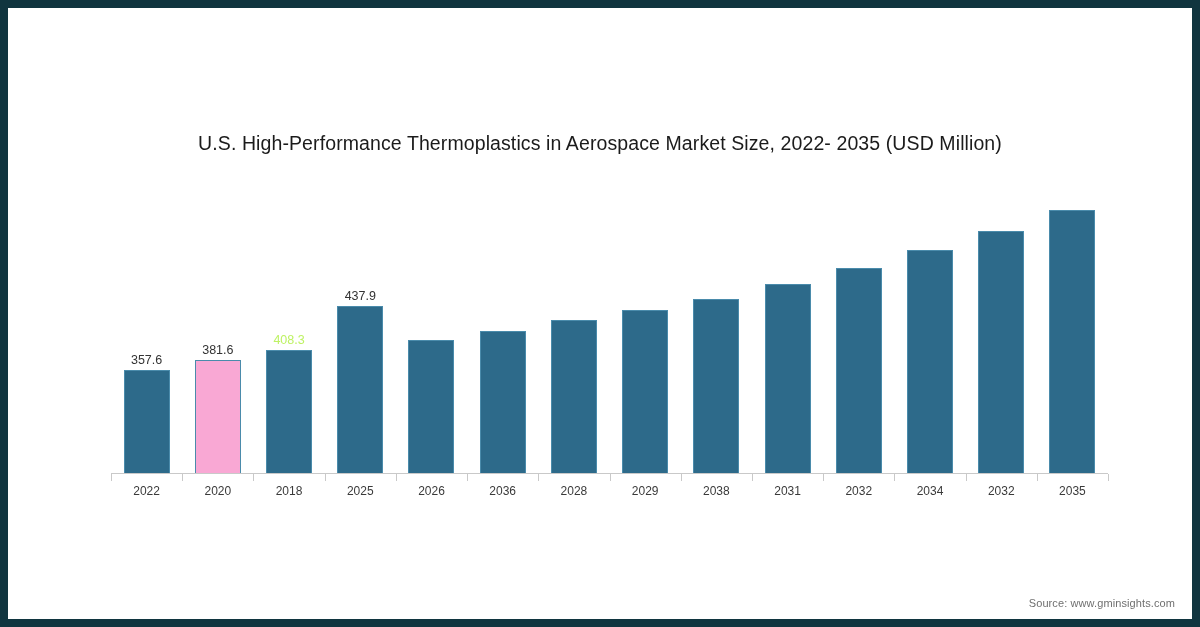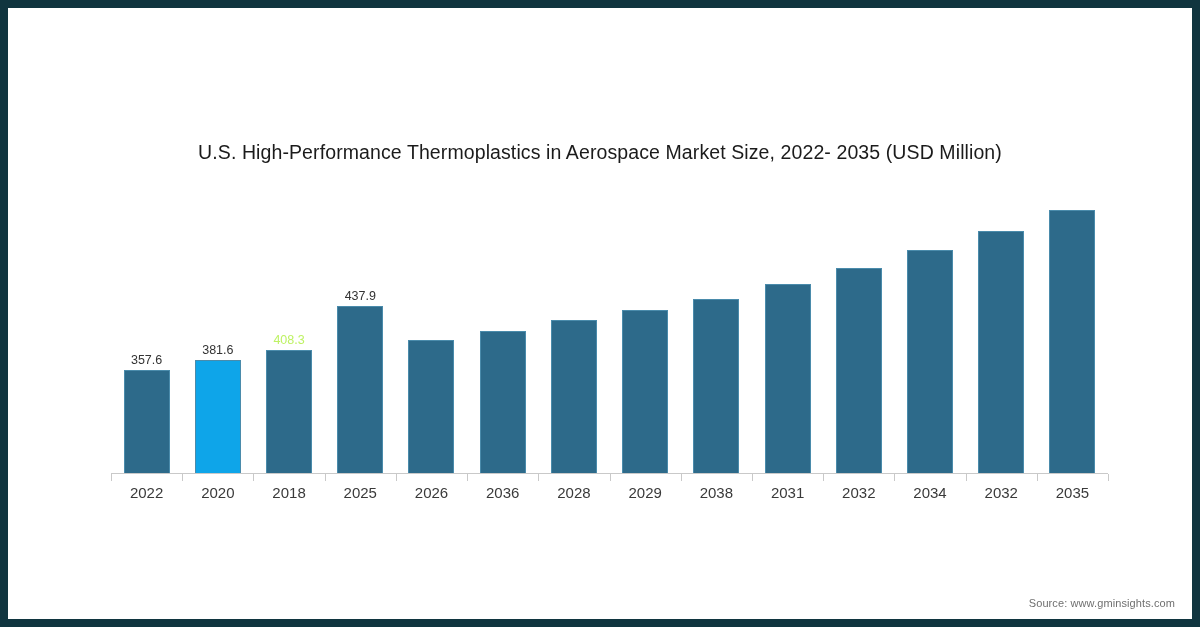--- a/index.html
+++ b/index.html
@@ -18,21 +18,21 @@
     box-sizing: border-box;
     border: 8px solid #10353f;
     background: #ffffff;
     overflow: hidden;
   }
 
   .chart-title {
     position: absolute;
     left: 0;
     right: 0;
-    top: 133px;
+    top: 124px;
     text-align: center;
     font-size: 19.5px;
     color: #1b1b1b;
     font-weight: 400;
     letter-spacing: 0.1px;
     white-space: nowrap;
   }
 
   
   .plot {
@@ -113,21 +113,21 @@
     position: absolute;
     left: 103px;
     top: 477px;
     width: 997px;
     display: flex;
   }
 
   .x-label {
     flex: 1 1 0;
     text-align: center;
-    font-size: 15px;
+    font-size: 12px;
     color: #3a3a3a;
     line-height: 1;
   }
 
   .source {
     position: absolute;
     right: 17px;
     bottom: 10px;
     font-size: 11px;
     color: #6f6f6f;
@@ -142,21 +142,21 @@
   <div class="chart-title">U.S. High-Performance Thermoplastics in Aerospace Market Size, 2022- 2035 (USD Million)</div>
 
   <div class="plot">
     <div class="bars" id="bars-container">
         <div class="bar-slot">
           <div class="bar" title="2022: 357.6" style="height: 104px; background: rgb(45, 106, 138); border-color: rgb(74, 139, 171); margin-top: 8px;">
             <div class="bar-value" style="color: rgb(51, 51, 51);">357.6</div>
           </div>
         </div>
         <div class="bar-slot">
-          <div class="bar" title="2023: 381.6" style="height: 114px; background: #0ea5e9; border-color: rgb(74, 139, 171);">
+          <div class="bar" title="2023: 381.6" style="height: 114px; background: #f9a8d4; border-color: rgb(74, 139, 171);">
             <div class="bar-value" style="color: rgb(51, 51, 51);">381.6</div>
           </div>
         </div>
         <div class="bar-slot">
           <div class="bar" title="2024: 408.3" style="height: 124px; background: rgb(45, 106, 138); border-color: rgb(74, 139, 171);">
             <div class="bar-value" style="color: #bef264;">408.3</div>
           </div>
         </div>
         <div class="bar-slot">
           <div class="bar" title="2025: 437.9" style="height: 168px; background: rgb(45, 106, 138); border-color: rgb(74, 139, 171);">

